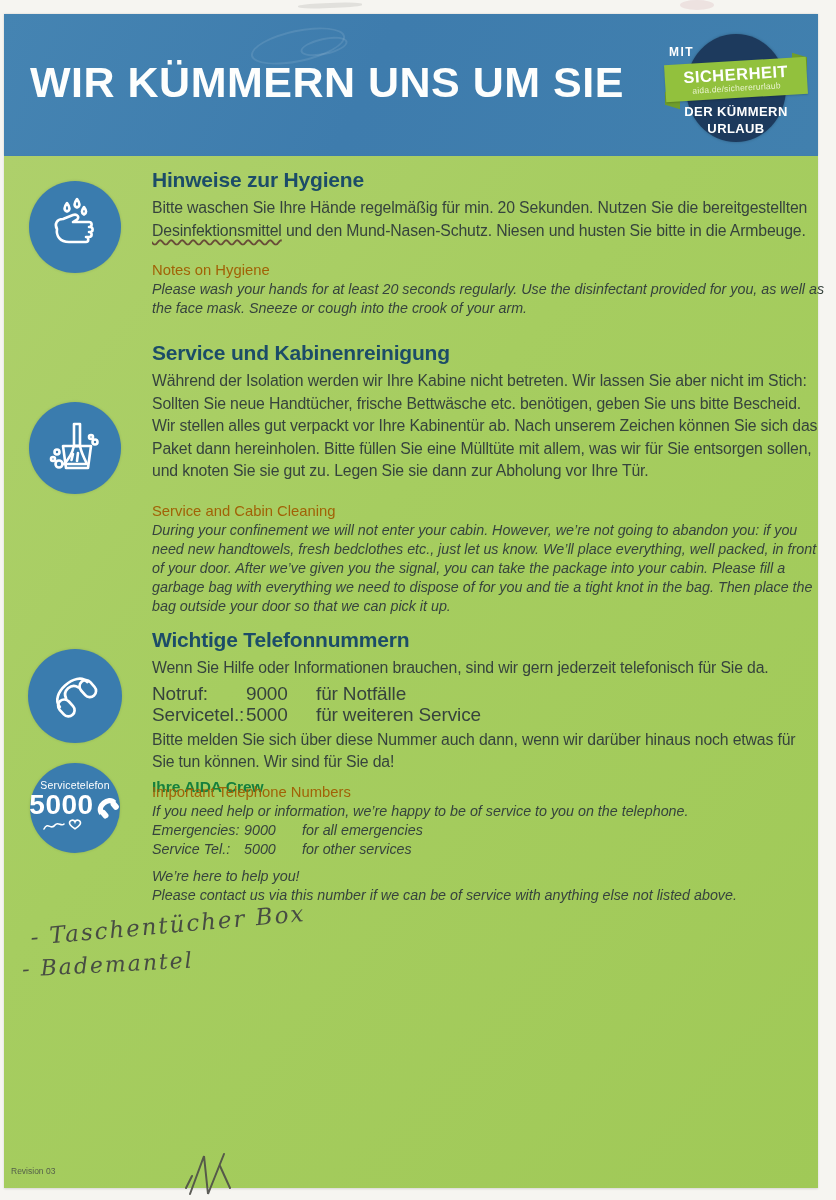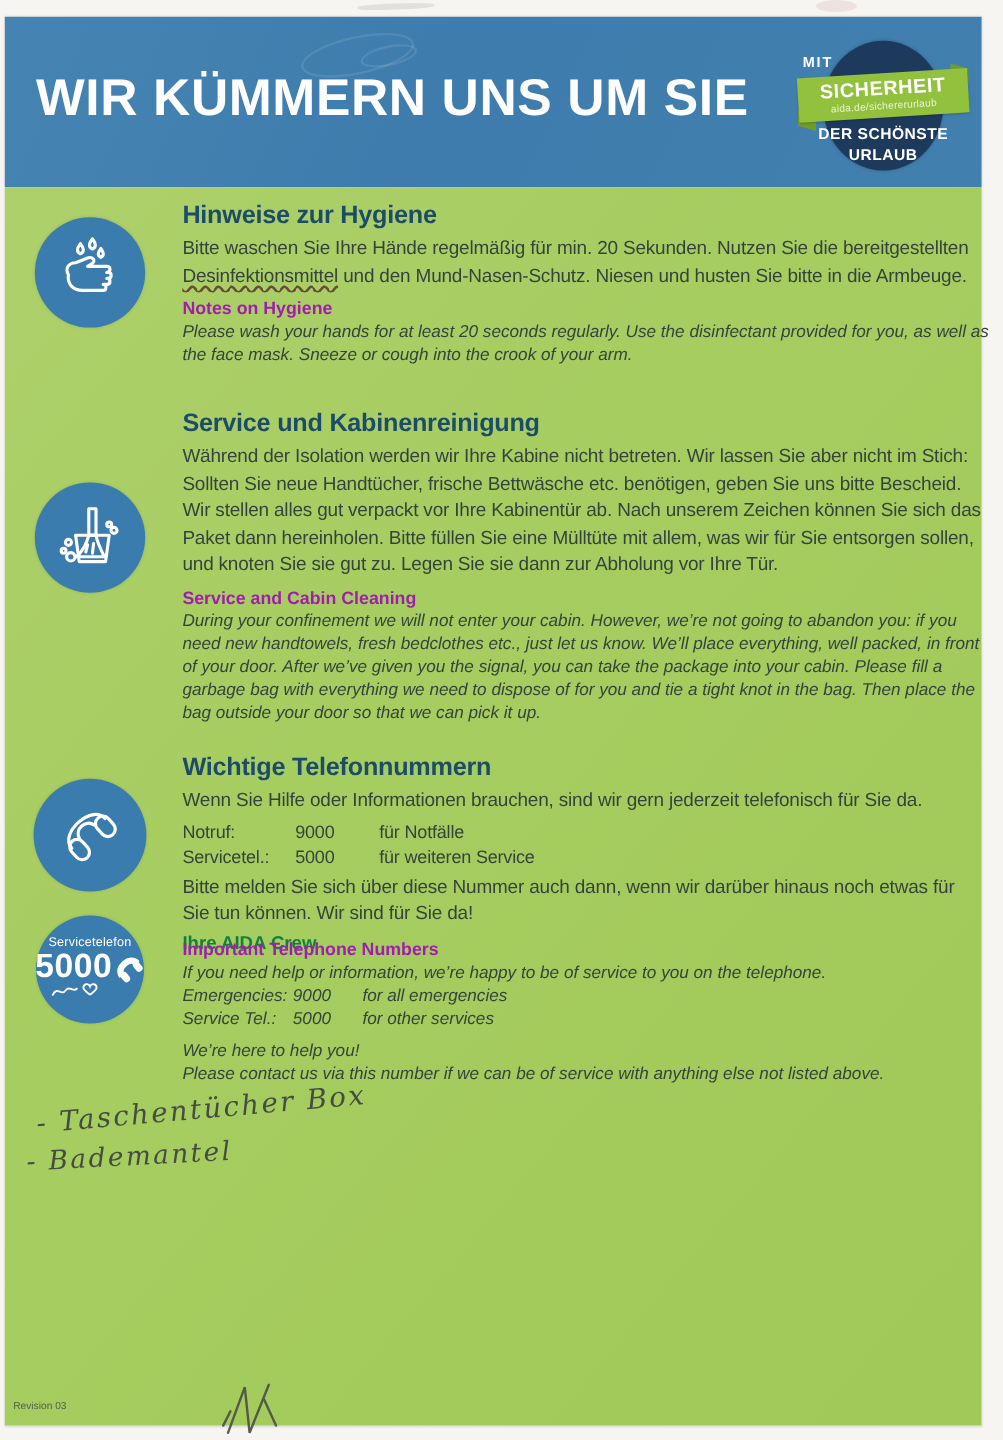--- a/index.html
+++ b/index.html
@@ -66,31 +66,31 @@
     position:absolute;background:#3a7cae;display:flex;flex-direction:column;align-items:center;
     box-shadow:0 0 3px rgba(0,0,0,.12);color:#fff;
   }
   .b5-label{margin-top:16px;font-size:10.5px;letter-spacing:.2px;}
   .b5-row{display:flex;align-items:center;margin-top:-2px;}
   .b5-number{font-size:28px;font-weight:bold;letter-spacing:.5px;}
   
   .sec{position:absolute;left:152px;width:676px;color:#36433d;}
   .sec-title{font-size:21px;font-weight:bold;color:#1c4c68;margin:0 0 5px 0;letter-spacing:-.2px;}
   .de-body{font-size:15.8px;line-height:22.5px;letter-spacing:-.15px;margin:0;}
-  .en-head{font-size:14.8px;font-weight:bold;color:#a21caf;margin:8px 0 2px 0;}
+  .en-head{font-size:14.8px;font-weight:normal;color:#a16207;margin:20px 0 2px 0;}
   .en-italic{font-size:14.3px;line-height:19px;font-style:italic;margin:0;}
   .pen-underline{
     text-decoration:underline;text-decoration-style:wavy;
     text-decoration-color:rgba(96,62,50,.9);text-decoration-thickness:1.5px;text-underline-offset:3px;
   }
   #sec-hygiene{top:168px;}
   #sec-cleaning{top:341px;}
   #sec-phones{top:628px;}
   #sec-phones-en{top:784px;}
-  .tel-row{display:grid;grid-template-columns:94px 70px auto;font-size:15px;line-height:21.5px;letter-spacing:-.15px;}
+  .tel-row{display:grid;grid-template-columns:94px 70px auto;font-size:19px;line-height:21.5px;letter-spacing:-.15px;}
   .tel-row-en{display:grid;grid-template-columns:92px 58px auto;font-size:14.3px;line-height:18.5px;font-style:italic;}
   .tel-intro{margin:0 0 3px 0;}
   .tel-outro{margin:3px 16px 0 0;}
   .crew{font-size:15.5px;font-weight:bold;color:#15803d;margin:4px 0 0 0;}
   .en-gap{height:9px;}
   
   .handwriting{
     position:absolute;font-family:"DejaVu Serif",serif;font-style:italic;
     color:#474c43;letter-spacing:2px;
   }
@@ -115,21 +115,21 @@
 
   <div class="badge">
     <div class="badge-ellipse"></div>
     <div class="badge-fold fold-l"></div>
     <div class="badge-fold fold-r"></div>
     <div class="badge-top">MIT</div>
     <div class="badge-ribbon">
       <div class="ribbon-main">SICHERHEIT</div>
       <div class="ribbon-sub">aida.de/sichererurlaub</div>
     </div>
-    <div class="badge-b1">DER SCHÖNSTE</div>
+    <div class="badge-b1">DER KÜMMERN</div>
     <div class="badge-b2">URLAUB</div>
   </div>
 </div>
 
 <div class="sheet-green"></div>
 
 <div class="icon-circle" id="icon-hygiene">
   <svg width="64" height="64" viewBox="0 0 64 64" fill="none" stroke="#ffffff" stroke-width="2.6" stroke-linecap="round" stroke-linejoin="round">
     <path d="M24 8 C27 12 27.5 15 24 16.5 C20.5 15 21 12 24 8 Z"></path>
     <path d="M34 4 C37 8 37.5 11 34 12.5 C30.5 11 31 8 34 4 Z"></path>

